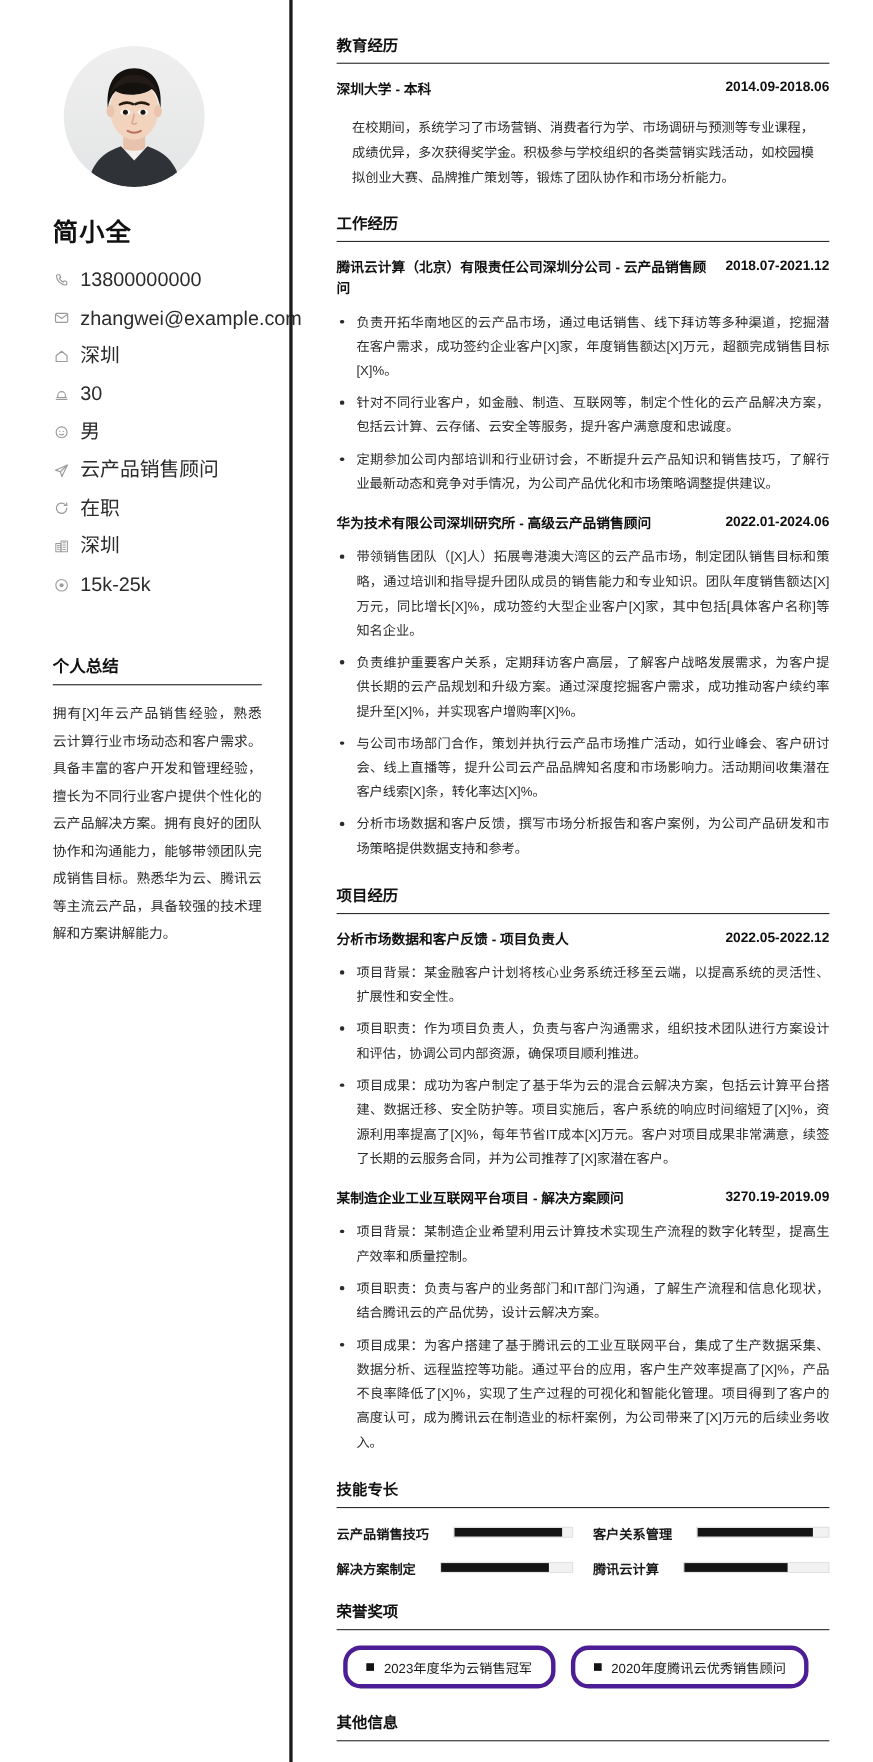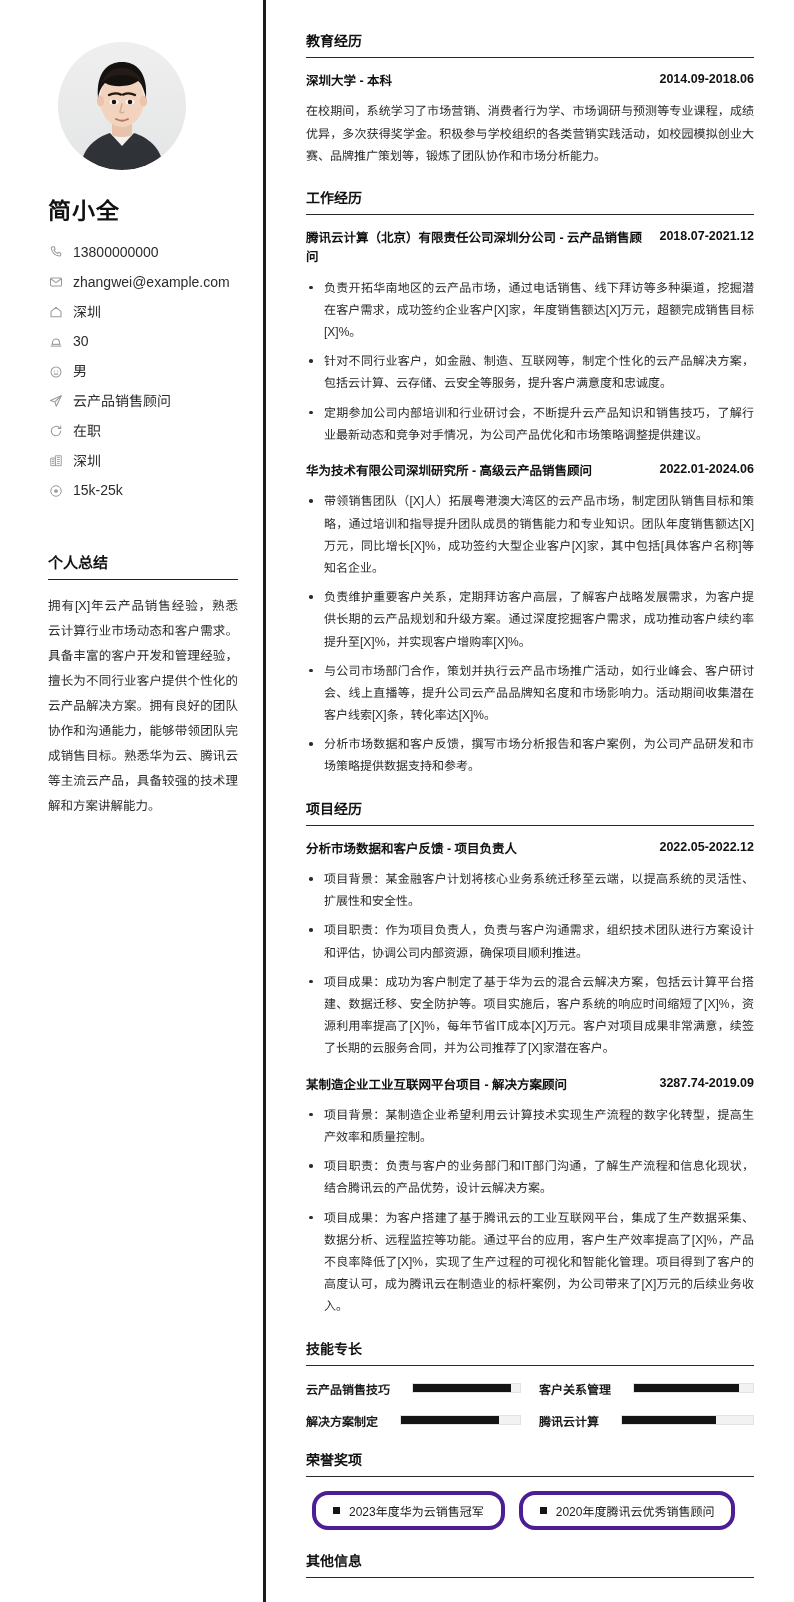--- a/index.html
+++ b/index.html
@@ -47,21 +47,21 @@
     margin: 22px 0 18px 2px;
     color: #111;
   }
 
   .contact-list { margin: 0 0 0 2px; padding: 0; list-style: none; }
   .contact-item {
     display: flex;
     align-items: center;
     gap: 10px;
     margin-bottom: 13px;
-    font-size: 14px;
+    font-size: 18px;
     color: #2b2b2b;
     line-height: 1.2;
   }
   .contact-icon {
     flex: 0 0 15px;
     width: 15px; height: 15px;
     display: inline-flex;
     align-items: center;
     justify-content: center;
     color: #9a9a9a;
@@ -132,21 +132,21 @@
     font-weight: bold;
     color: #111;
     white-space: nowrap;
     flex: 0 0 auto;
   }
   .entry-desc {
     font-size: 12px;
     line-height: 1.85;
     color: #2b2b2b;
     text-align: justify;
-    margin: 0;
+    margin: 14px;
   }
   .bullets { list-style: none; margin: 0; padding: 0; }
   .bullets li {
     position: relative;
     padding-left: 18px;
     font-size: 12px;
     line-height: 1.85;
     color: #2b2b2b;
     text-align: justify;
     margin-bottom: 7px;
@@ -417,21 +417,21 @@
         <ul class="bullets">
           <li>项目背景：某金融客户计划将核心业务系统迁移至云端，以提高系统的灵活性、扩展性和安全性。</li>
           <li>项目职责：作为项目负责人，负责与客户沟通需求，组织技术团队进行方案设计和评估，协调公司内部资源，确保项目顺利推进。</li>
           <li>项目成果：成功为客户制定了基于华为云的混合云解决方案，包括云计算平台搭建、数据迁移、安全防护等。项目实施后，客户系统的响应时间缩短了[X]%，资源利用率提高了[X]%，每年节省IT成本[X]万元。客户对项目成果非常满意，续签了长期的云服务合同，并为公司推荐了[X]家潜在客户。</li>
         </ul>
       </div>
 
       <div class="entry">
         <div class="entry-head">
           <div class="entry-title">某制造企业工业互联网平台项目 - 解决方案顾问</div>
-          <div class="entry-date">3287.74-2019.09</div>
+          <div class="entry-date">3270.19-2019.09</div>
         </div>
         <ul class="bullets">
           <li>项目背景：某制造企业希望利用云计算技术实现生产流程的数字化转型，提高生产效率和质量控制。</li>
           <li>项目职责：负责与客户的业务部门和IT部门沟通，了解生产流程和信息化现状，结合腾讯云的产品优势，设计云解决方案。</li>
           <li>项目成果：为客户搭建了基于腾讯云的工业互联网平台，集成了生产数据采集、数据分析、远程监控等功能。通过平台的应用，客户生产效率提高了[X]%，产品不良率降低了[X]%，实现了生产过程的可视化和智能化管理。项目得到了客户的高度认可，成为腾讯云在制造业的标杆案例，为公司带来了[X]万元的后续业务收入。</li>
         </ul>
       </div>
     </section>
 
     <section class="sec">

